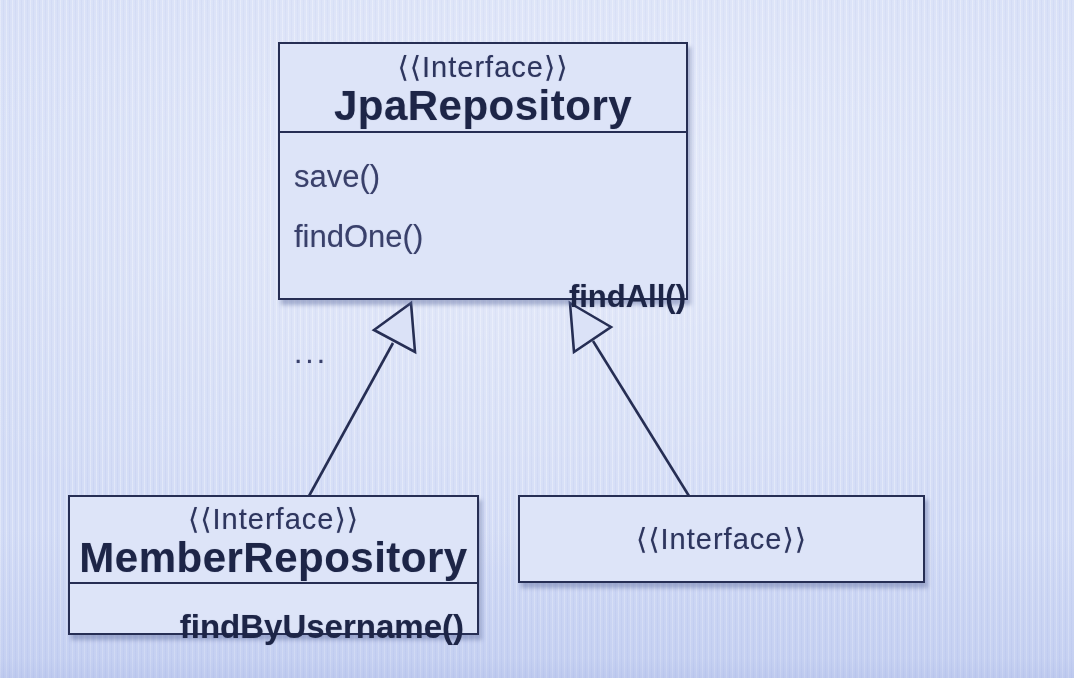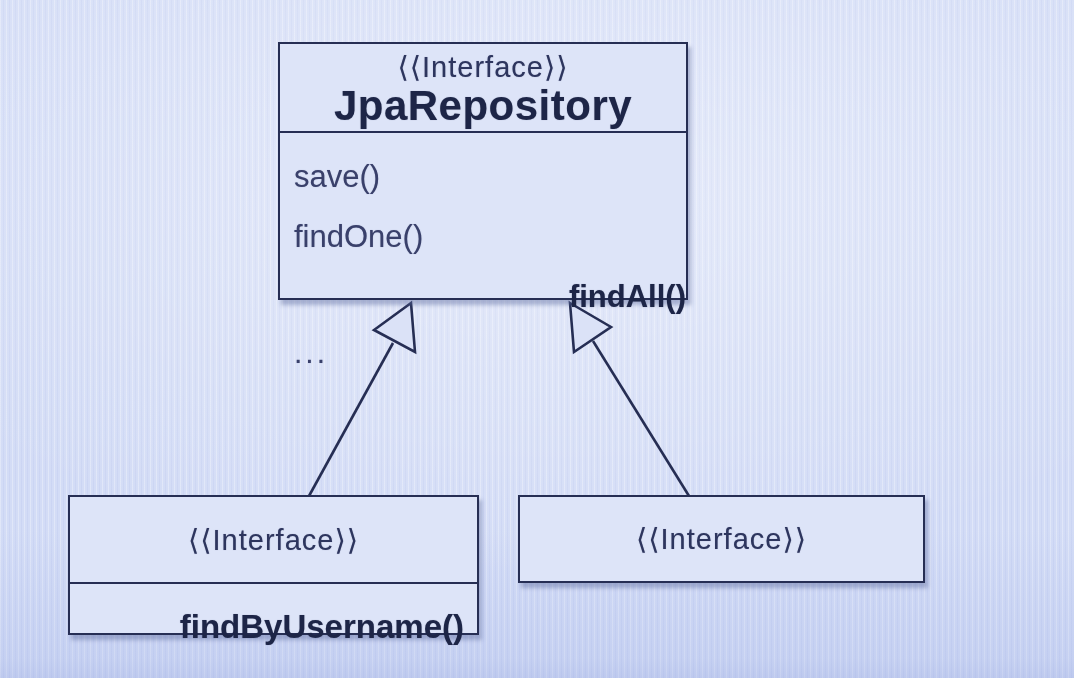--- a/index.html
+++ b/index.html
@@ -127,20 +127,21 @@
       <div class="method light">save()</div>
       <div class="method light">findOne()</div>
       <div class="method bold">findAll()</div>
       <div class="method light ellipsis">...</div>
     </div>
   </div>
 
   <div class="uml-box box-member">
     <div class="box-header">
       <div class="stereotype">⟨⟨Interface⟩⟩</div>
+      <div class="class-name">MemberRepository</div>
     </div>
     <div class="box-body">
       <div class="method bold">findByUsername()</div>
     </div>
   </div>
 
   <div class="uml-box box-item">
     <div class="box-header">
       <div class="stereotype">⟨⟨Interface⟩⟩</div>
     </div>

